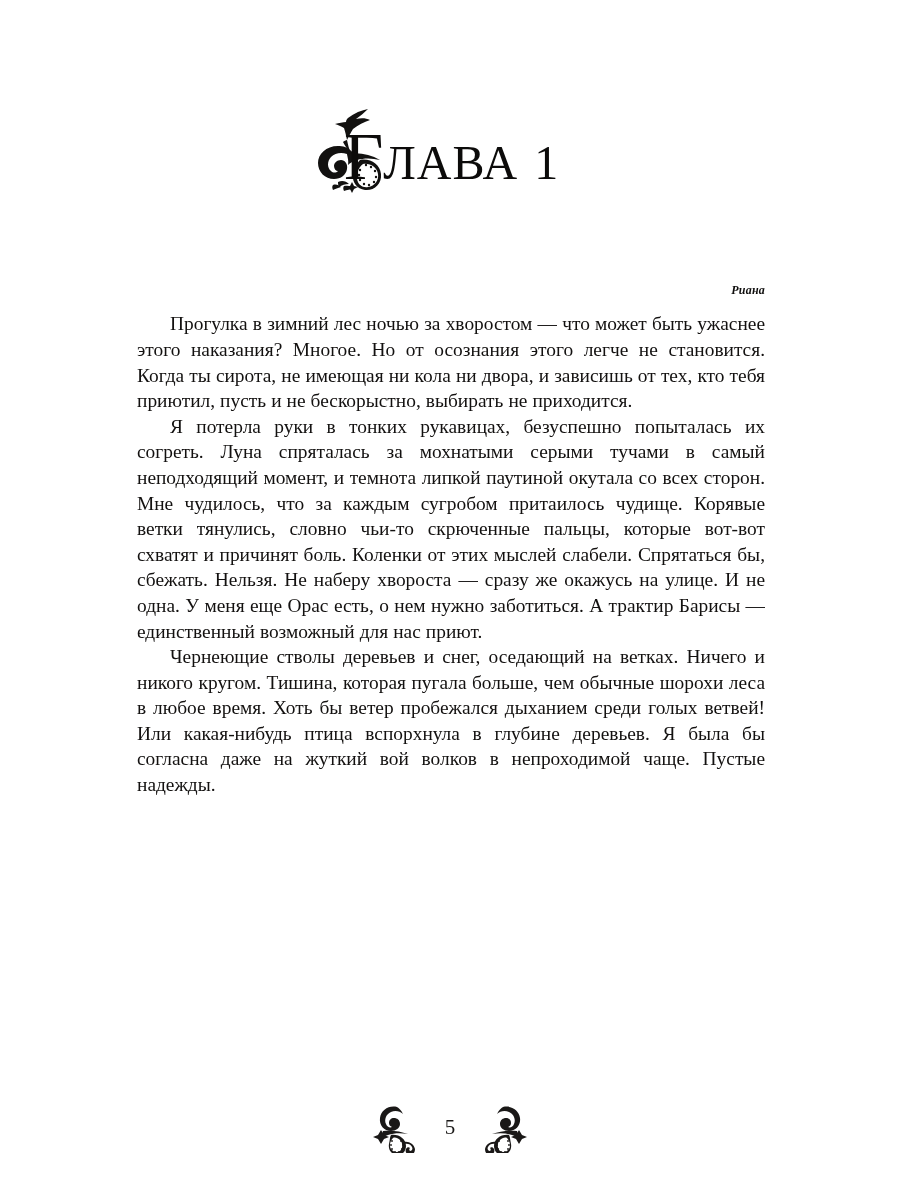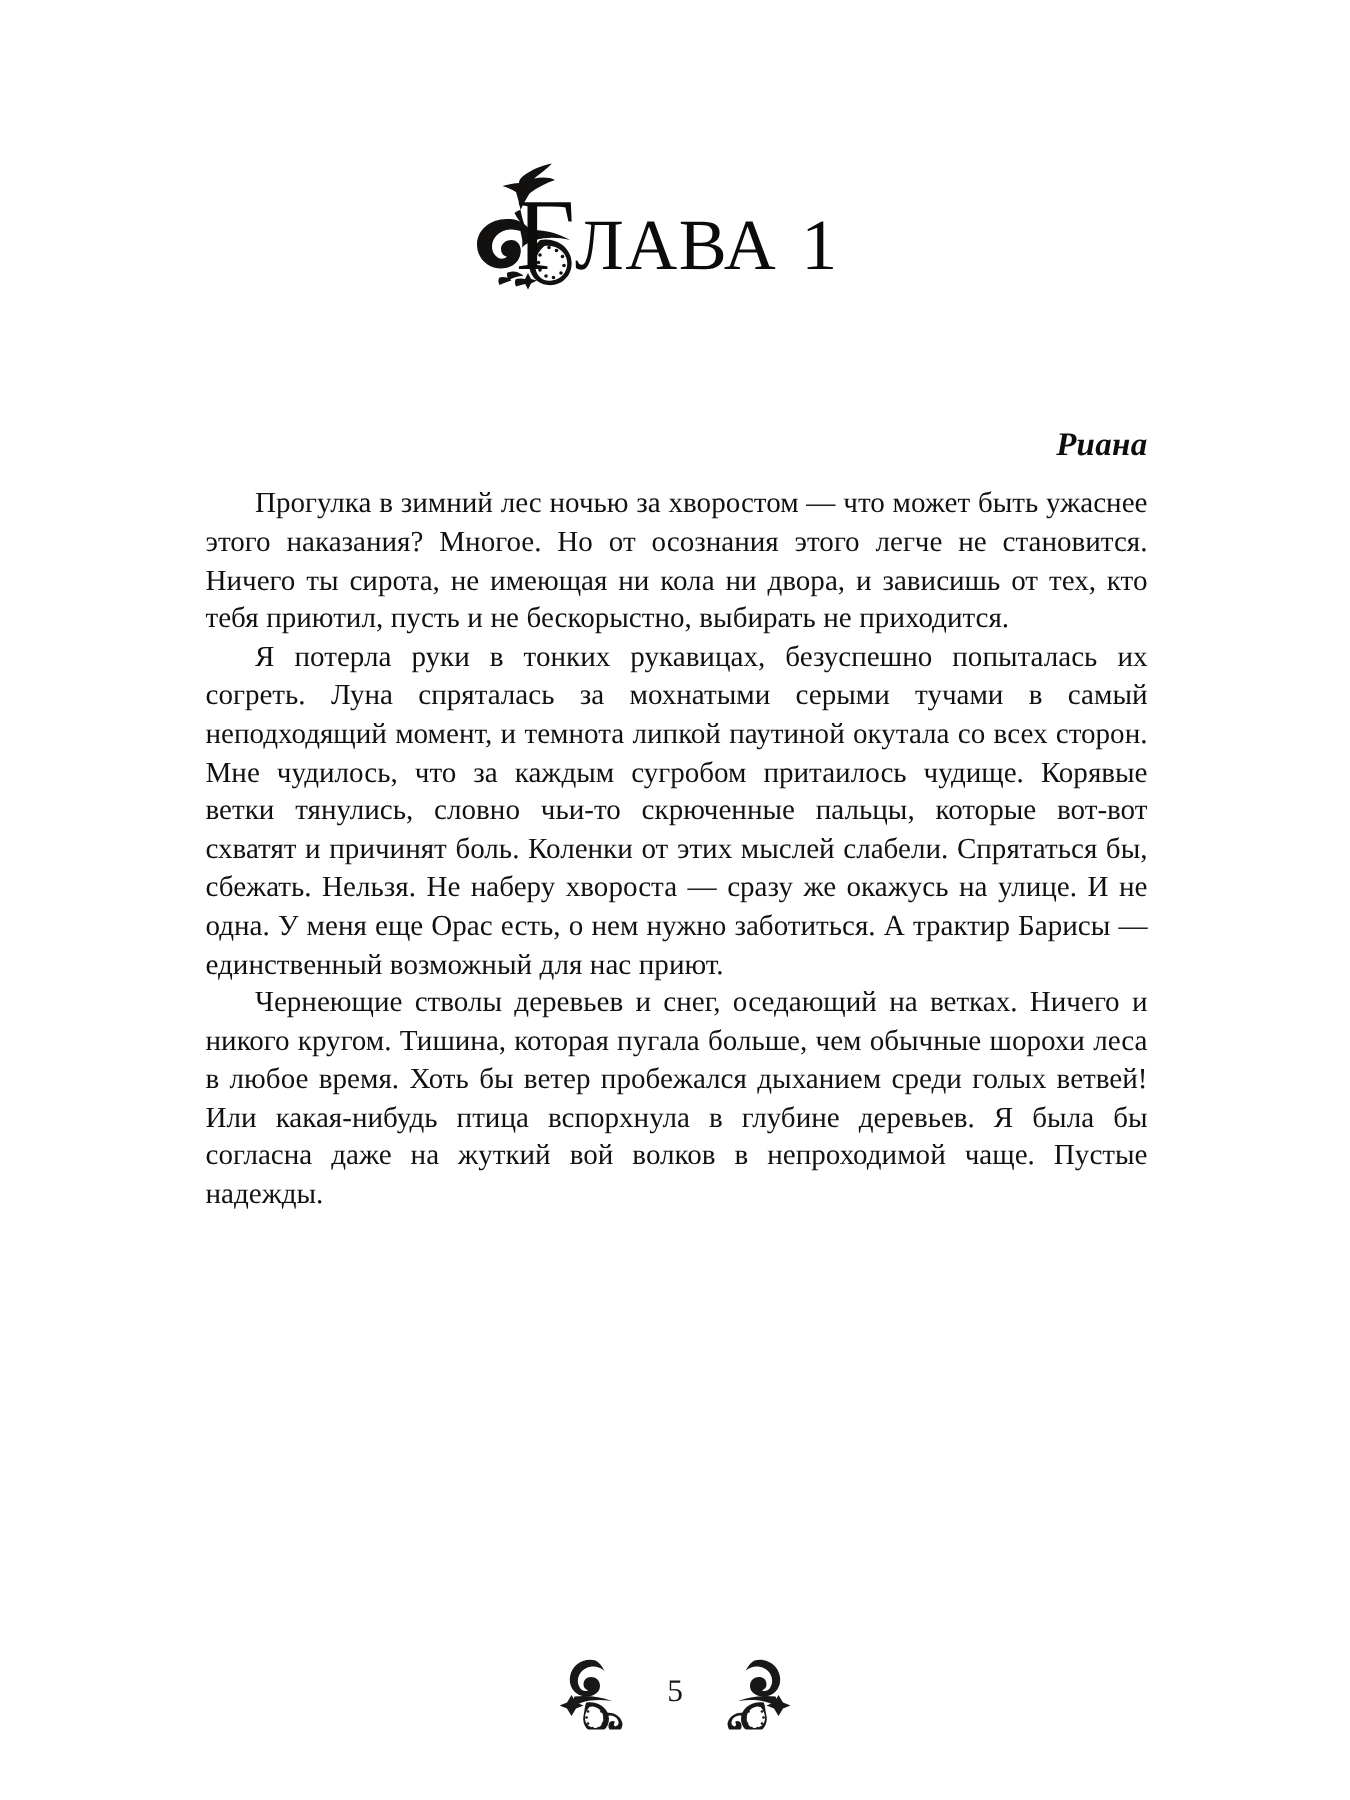--- a/index.html
+++ b/index.html
@@ -72,21 +72,21 @@
     position: absolute;
     left: 137px;
     top: 283px;
     width: 628px;
   }
 
   .pov-name {
     text-align: right;
     font-weight: bold;
     font-style: italic;
-    font-size: 22px;
+    font-size: 12px;
     line-height: 1.2;
     margin: 0 0 14px 0;
     color: #0f0e0d;
     letter-spacing: 0.2px;
   }
 
   .body-par {
     margin: 0;
     text-align: justify;
     text-justify: inter-word;
@@ -178,21 +178,21 @@
         <span class="cap">Г</span><span class="rest">ЛАВА</span><span class="num">1</span>
       </div>
 
     </div>
   </div>
 
   <div class="text-block">
 
     <p class="pov-name">Риана</p>
 
-    <p class="body-par">Прогулка в зимний лес ночью за хворостом — что может быть ужаснее этого наказания? Многое. Но от осознания этого легче не становится. Ничего ты сирота, не имеющая ни кола ни двора, и зависишь от тех, кто тебя приютил, пусть и не бескорыстно, выбирать не приходится.</p>
+    <p class="body-par">Прогулка в зимний лес ночью за хворостом — что может быть ужаснее этого наказания? Многое. Но от осознания этого легче не становится. Когда ты сирота, не имеющая ни кола ни двора, и зависишь от тех, кто тебя приютил, пусть и не бескорыстно, выбирать не приходится.</p>
     <p class="body-par">Я потерла руки в тонких рукавицах, безуспешно попыталась их согреть. Луна спряталась за мохнатыми серыми тучами в самый неподходящий момент, и темнота липкой паутиной окутала со всех сторон. Мне чудилось, что за каждым сугробом притаилось чудище. Корявые ветки тянулись, словно чьи-то скрюченные пальцы, которые вот-вот схватят и причинят боль. Коленки от этих мыслей слабели. Спрятаться бы, сбежать. Нельзя. Не наберу хвороста — сразу же окажусь на улице. И не одна. У меня еще Орас есть, о нем нужно заботиться. А трактир Барисы — единственный возможный для нас приют.</p>
     <p class="body-par">Чернеющие стволы деревьев и снег, оседающий на ветках. Ничего и никого кругом. Тишина, которая пугала больше, чем обычные шорохи леса в любое время. Хоть бы ветер пробежался дыханием среди голых ветвей! Или какая-нибудь птица вспорхнула в глубине деревьев. Я была бы согласна даже на жуткий вой волков в непроходимой чаще. Пустые надежды.</p>
 
   </div>
 
   <div class="footer">
 
     <span class="footer-orn left">
       <svg viewBox="0 0 52 52" width="52" height="52" aria-hidden="true">
         <g fill="#1a1817">

